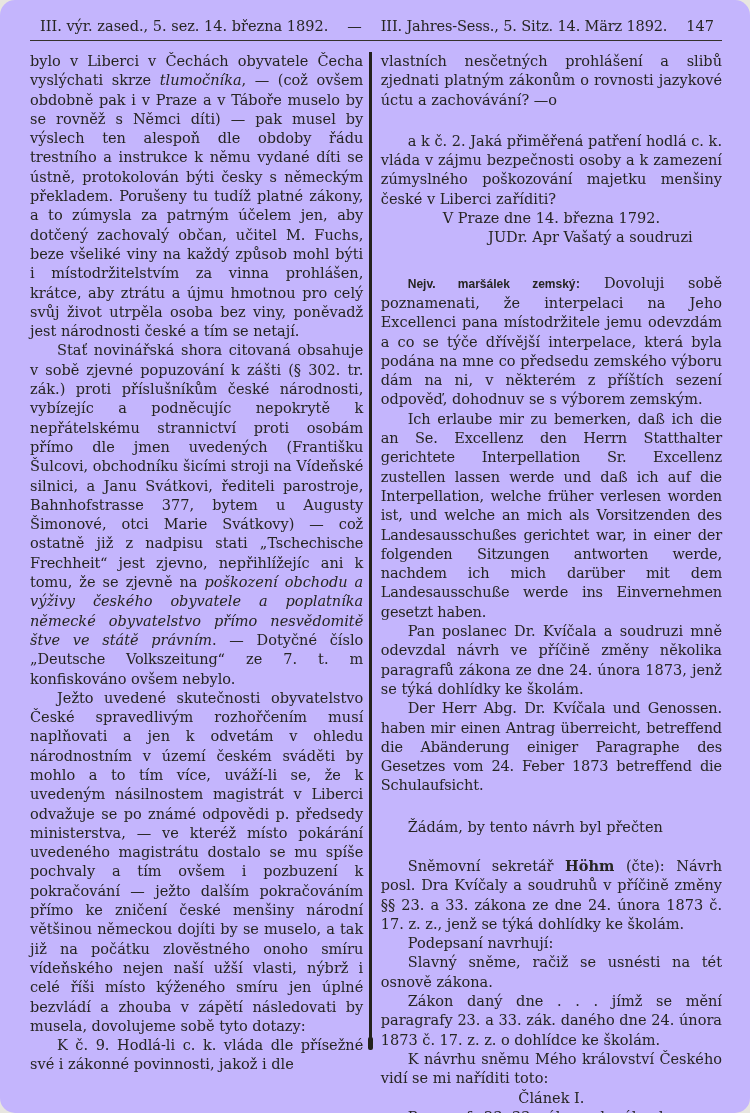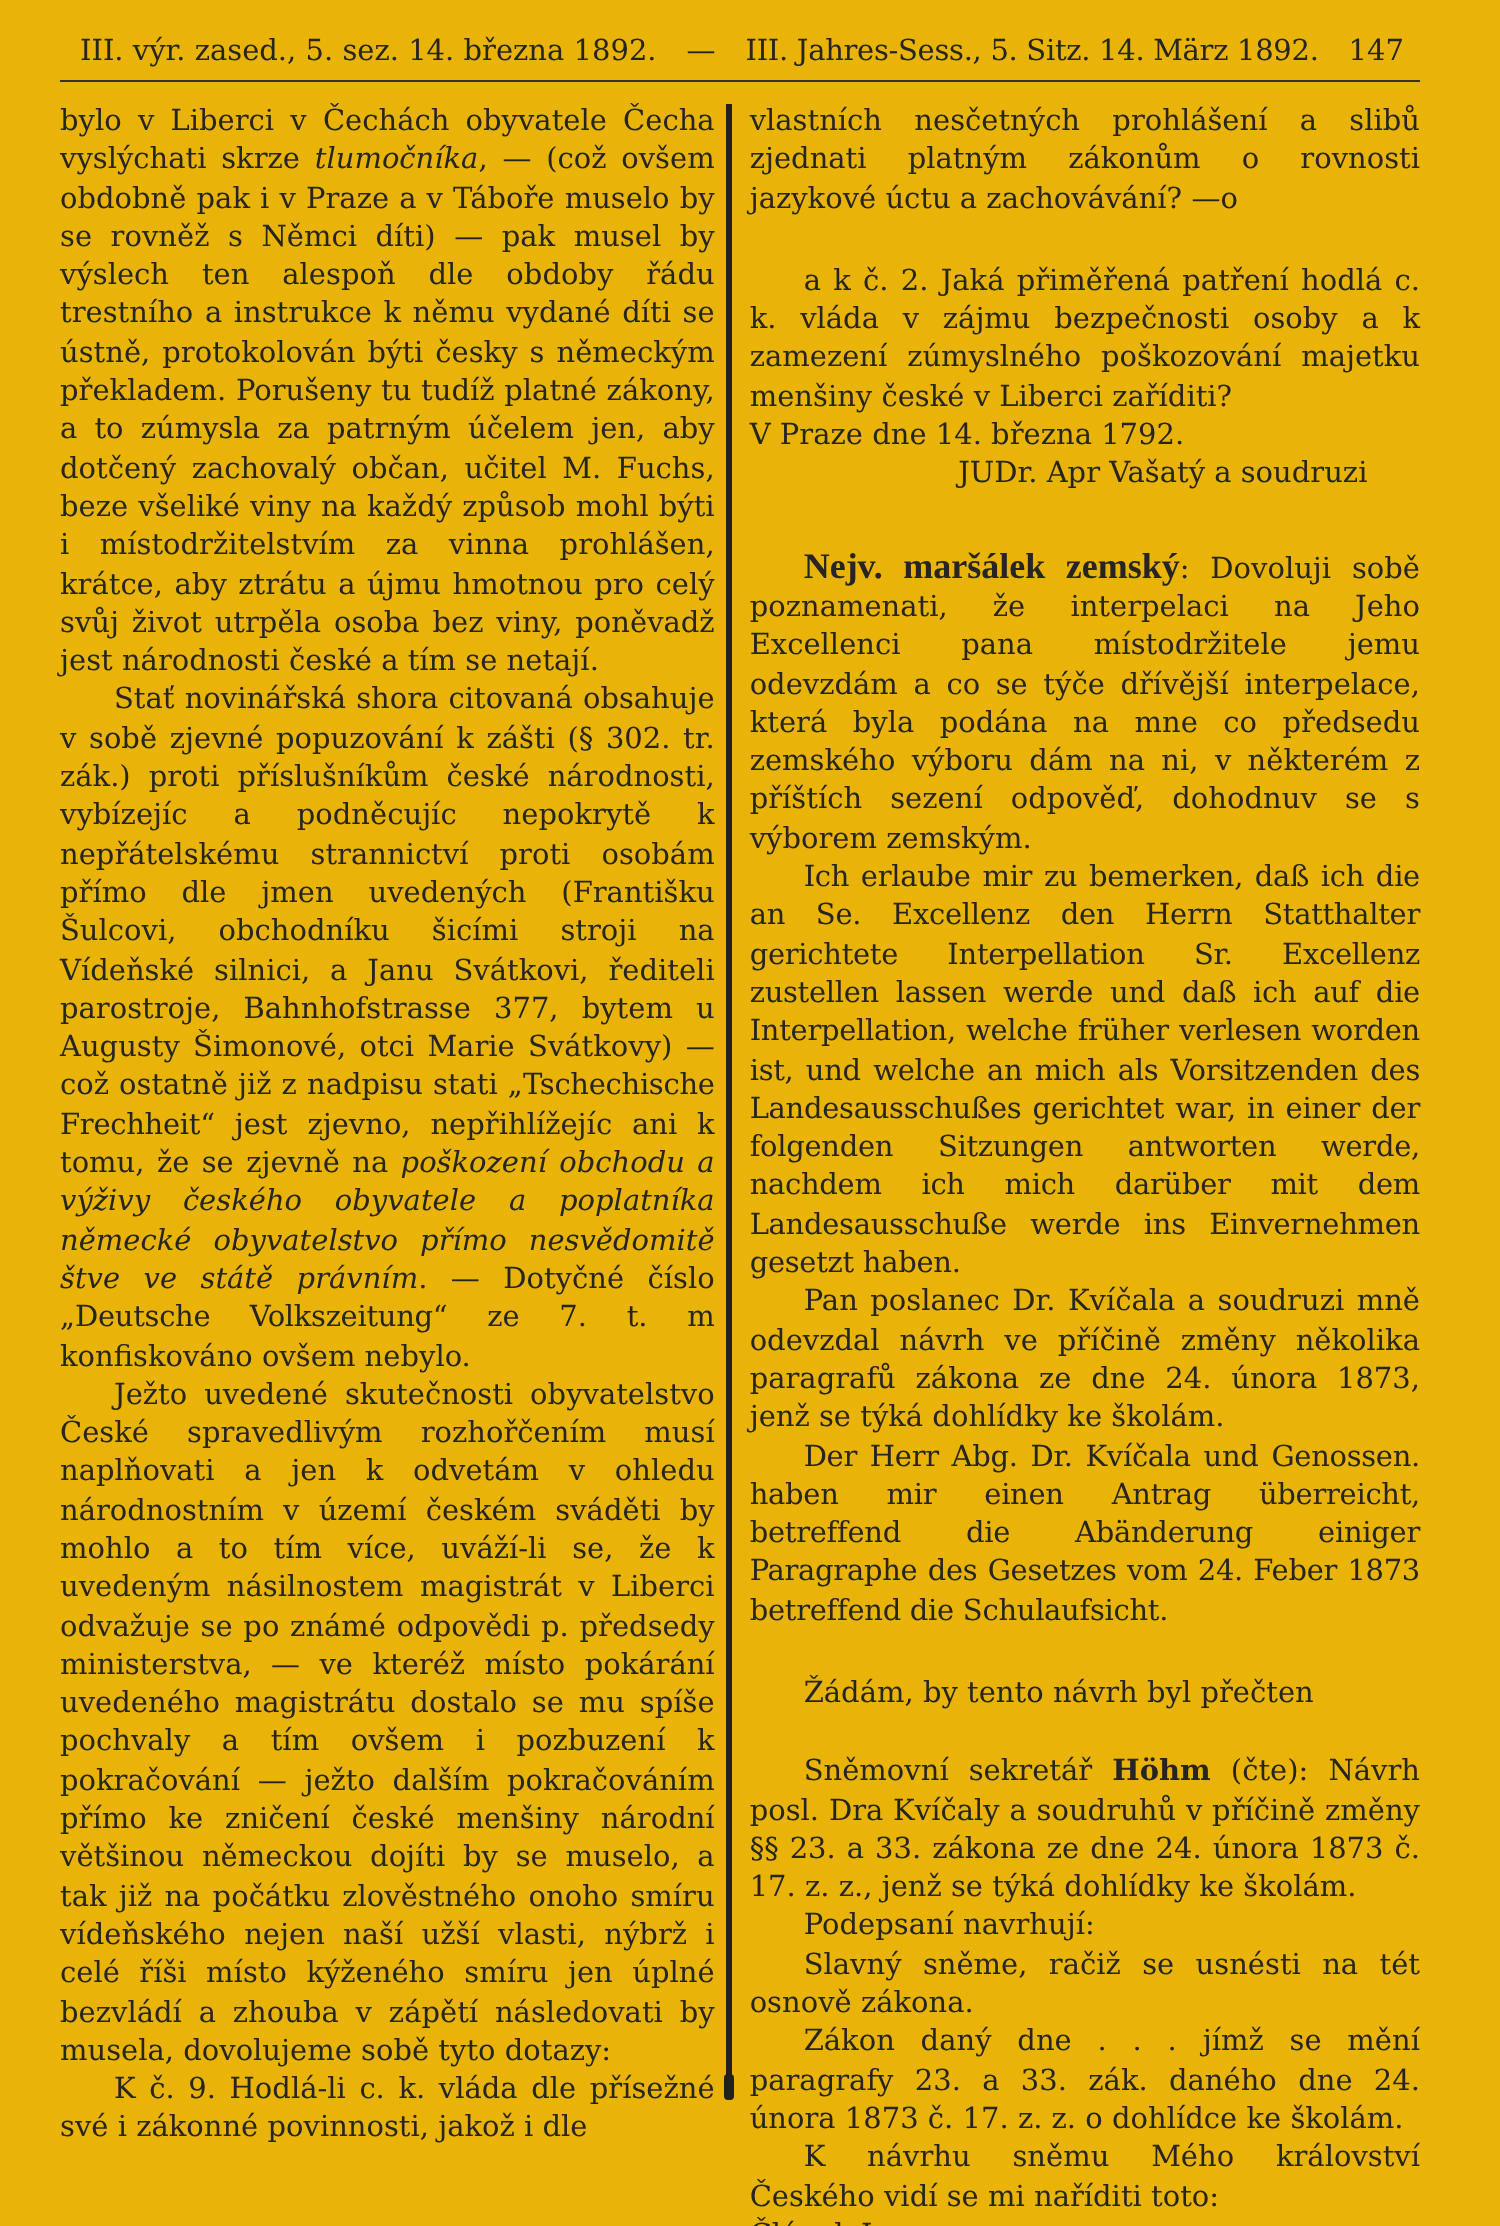--- a/index.html
+++ b/index.html
@@ -1,26 +1,27 @@
 <!DOCTYPE html>
 <html><head>
 <meta charset="utf-8">
 <style>
   html, body { margin: 0; padding: 0; }
   body { background: #e8e6e0; }
   .page {
     position: relative;
     width: 750px;
     height: 1113px;
-    background: #eab308;
+    background: #c4b5fd;
     box-sizing: border-box;
-    padding: 16px 40px 0 30px;
+    padding: 16px 28px 0 30px;
     overflow: hidden;
     font-family: "DejaVu Serif", "Liberation Serif", serif;
     color: #262522;
+    border-radius: 15px;
   }
   .header {
     display: flex;
     justify-content: space-between;
     align-items: baseline;
     font-size: 14.5px;
     padding: 2px 8px 6px 10px;
     border-bottom: 1.6px solid #35322c;
     white-space: nowrap;
   }
@@ -50,31 +51,31 @@
     position: absolute;
     left: -1px;
     bottom: -10px;
     width: 5px;
     height: 13px;
     background: #23211d;
     border-radius: 2px;
   }
   .p { margin: 0; }
   .indent { text-indent: 27px; }
-  .center { text-indent: 0; }
+  .center { text-align: center; text-indent: 0; }
   .sig { text-align: center; text-indent: 0; padding-left: 78px; }
   .it { font-style: italic; }
   .frak {
     font-weight: 400;
     letter-spacing: -0.15px;
   }
   .bold-lead {
-    font-family: Liberation Serif, serif;
+    font-family: Liberation Sans, sans-serif;
     font-weight: 700;
-    font-size: 18px;
+    font-size: 12px;
   }
   .bold-name { font-weight: 700; }
   .gap-lg { margin-top: 26px; }
   .gap-md { margin-top: 19px; }
   .gap-sm { margin-top: 22px; }
 </style>
 </head>
 <body>
 
 <div class="page">

